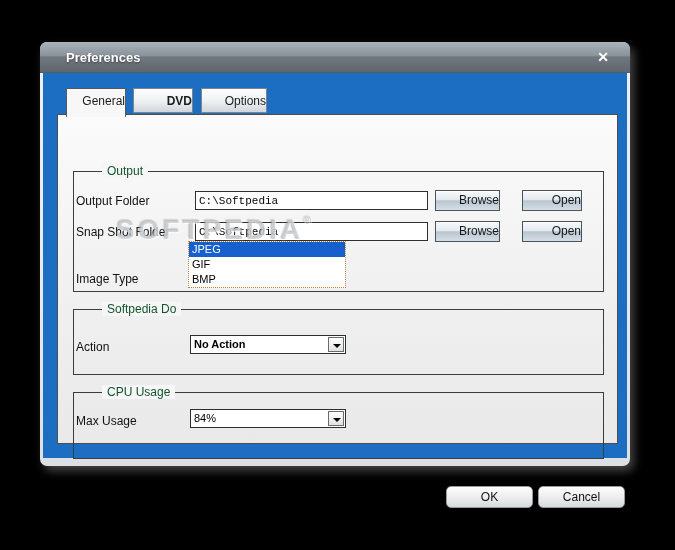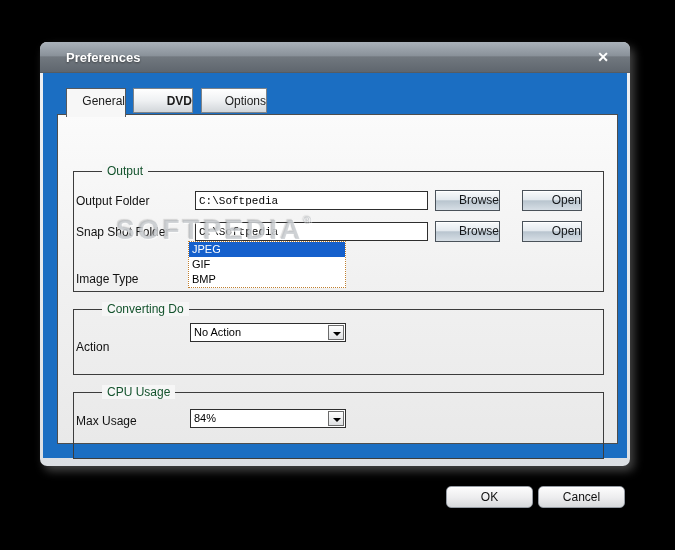--- a/index.html
+++ b/index.html
@@ -127,23 +127,23 @@
           <span class="flabel" style="top:82px;margin-top:16px;">Image Type</span>
           <div class="combo" style="top:82px;">
             <span class="cv">JPEG</span>
             <span class="cbtn">
               <span class="arr"></span>
             </span>
           </div>
         </div>
 
         <div class="groupbox gb-converting">
-          <span class="gb-label">Converting Do</span>
+          <span class="gb-label">Softpedia Do</span>
           <span class="flabel" style="top:28px;">Action</span>
-          <div class="combo" style="top:13px;">
+          <div class="combo" style="top:25px;font-weight:bold;">
             <span class="cv">No Action</span>
             <span class="cbtn">
               <span class="arr"></span>
             </span>
           </div>
         </div>
 
         <div class="groupbox gb-cpu">
           <span class="gb-label">CPU Usage</span>
           <span class="flabel" style="top:19px;">Max Usage</span>

